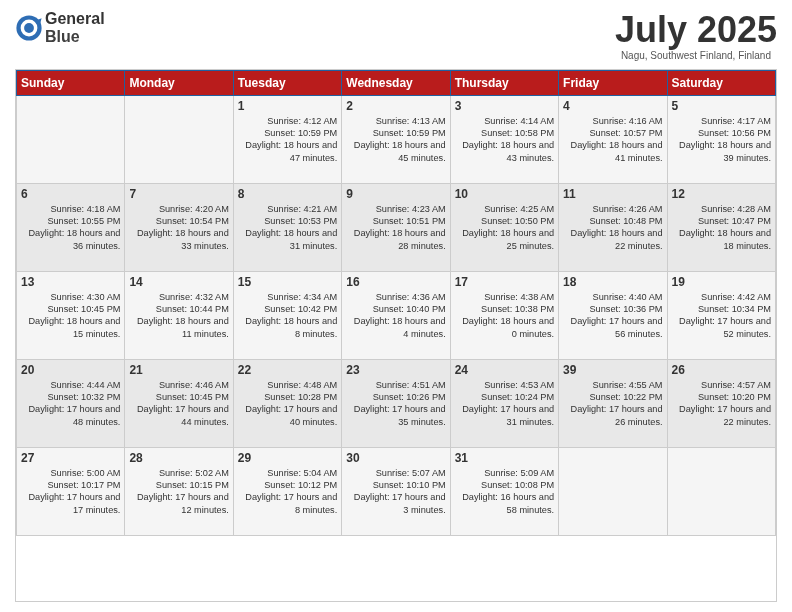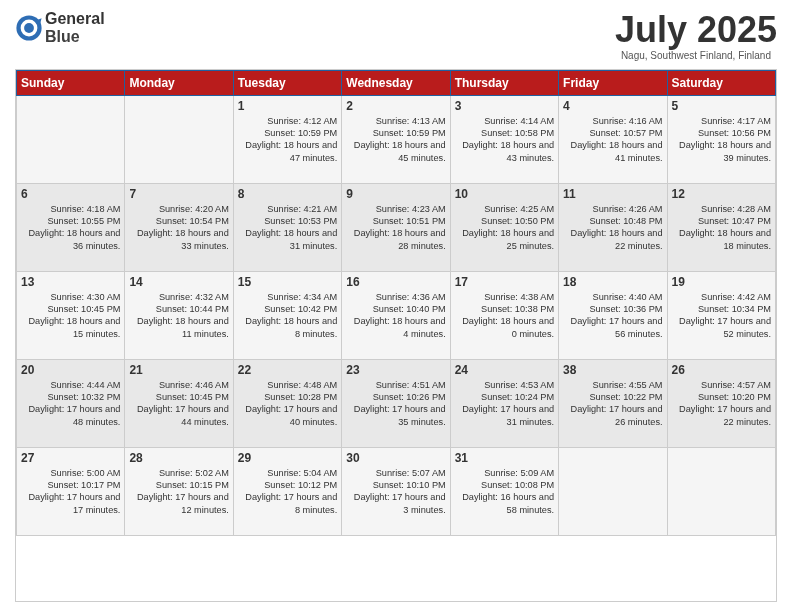--- a/index.html
+++ b/index.html
@@ -296,21 +296,21 @@
 Sunset: 10:26 PM
 Daylight: 17 hours and 35 minutes.</div>
             </td>
             <td>
               <span class="day-number">24</span>
               <div class="cell-content">Sunrise: 4:53 AM
 Sunset: 10:24 PM
 Daylight: 17 hours and 31 minutes.</div>
             </td>
             <td>
-              <span class="day-number">38</span>
+              <span class="day-number">39</span>
               <div class="cell-content">Sunrise: 4:55 AM
 Sunset: 10:22 PM
 Daylight: 17 hours and 26 minutes.</div>
             </td>
             <td>
               <span class="day-number">26</span>
               <div class="cell-content">Sunrise: 4:57 AM
 Sunset: 10:20 PM
 Daylight: 17 hours and 22 minutes.</div>
             </td>

